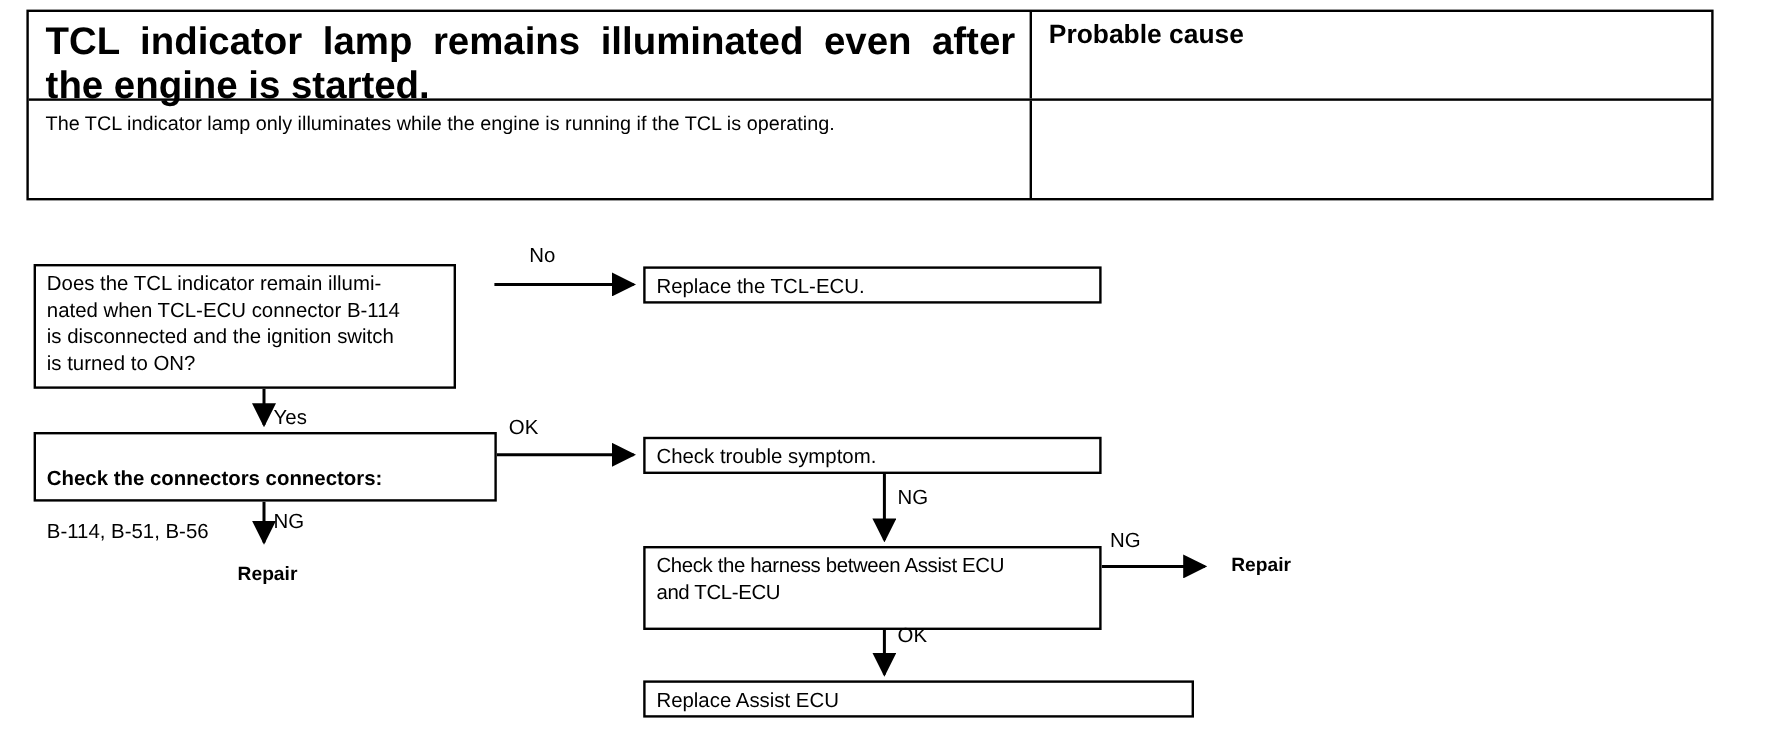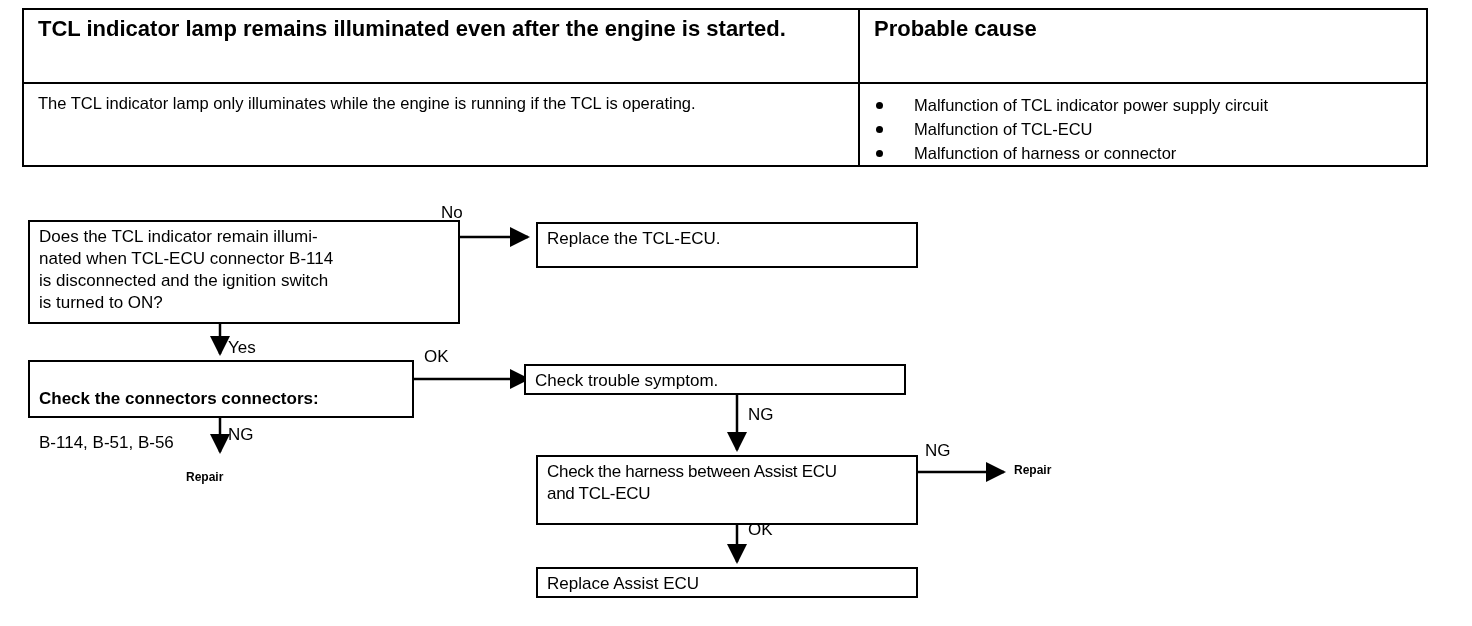--- a/index.html
+++ b/index.html
@@ -33,34 +33,35 @@
   .tbl-row {
     display: flex;
     box-sizing: border-box;
   }
   .tbl-row.header-row {
     height: 74px;
     border-bottom: 2px solid #000;
   }
   .tbl-row.body-row {
     height: 81px;
+    gap: 48px;
   }
   .tbl-cell-left {
     width: 836px;
     box-sizing: border-box;
     border-right: 2px solid #000;
     padding: 6px 12px 4px 14px;
   }
   .tbl-cell-right {
     flex: 1;
     box-sizing: border-box;
     padding: 6px 12px 4px 14px;
   }
   .sym-title {
-    font-size: 22px;
+    font-size: 32px;
     font-weight: bold;
     line-height: 1.16;
     text-align: justify;
     text-align-last: left;
     letter-spacing: 0px;
   }
   .sym-title-r {
     font-size: 22px;
     font-weight: bold;
     line-height: 1.16;
@@ -108,31 +109,32 @@
     box-sizing: border-box;
     background: #fff;
     font-size: 17px;
     line-height: 1.30;
     padding: 3px 8px 3px 9px;
     white-space: pre-line;
   }
   .fbox.tight { letter-spacing: -0.3px; }
   .fbox .bold-line { font-weight: bold; }
 
-  #box-question { left: 28px;  top: 220px; width: 432px; height: 104px; padding-top: 4px; }
-  #box-replace-ecu { left: 536px; top: 222px; width: 382px; height: 46px; padding-top: 4px; }
+  #box-question { left: 28px;  top: 220px; width: 352px; height: 104px; padding-top: 4px; }
+  #box-replace-ecu { left: 536px; top: 222px; width: 382px; height: 31px; padding-top: 4px; }
   #box-check-conn { left: 28px;  top: 360px; width: 386px; height: 58px; padding-top: 4px; }
-  #box-check-symptom { left: 524px; top: 364px; width: 382px; height: 31px; padding-top: 4px; }
+  #box-check-symptom { left: 536px; top: 364px; width: 382px; height: 31px; padding-top: 4px; }
   #box-check-harness { left: 536px; top: 455px; width: 382px; height: 70px; padding-top: 4px; }
-  #box-replace-assist { left: 536px; top: 567px; width: 382px; height: 31px; padding-top: 4px; }
+  #box-replace-assist { left: 536px; top: 567px; width: 459px; height: 31px; padding-top: 4px; }
 
   .term-label {
     position: absolute;
-    font-size: 12px;
+    font-size: 16px;
     font-weight: bold;
+    margin-left: 12px;
   }
   #term-repair-left  { left: 186px; top: 470px; }
   #term-repair-right { left: 1014px; top: 463px; }
 
   .edge-label {
     position: absolute;
     font-size: 17px;
     font-weight: normal;
     background: transparent;
     white-space: nowrap;
@@ -162,27 +164,20 @@
       <div class="sym-title">TCL indicator lamp remains illuminated even after the engine is started.</div>
     </div>
     <div class="tbl-cell-right">
       <div class="sym-title-r">Probable cause</div>
     </div>
   </div>
   <div class="tbl-row body-row">
     <div class="tbl-cell-left">
       <div class="sym-desc">The TCL indicator lamp only illuminates while the engine is running if the TCL is operating.</div>
     </div>
-    <div class="tbl-cell-right">
-      <ul class="cause-list">
-        <li><span class="bullet-dot"></span><span>Malfunction of TCL indicator power supply circuit</span></li>
-        <li><span class="bullet-dot"></span><span>Malfunction of TCL-ECU</span></li>
-        <li><span class="bullet-dot"></span><span>Malfunction of harness or connector</span></li>
-      </ul>
-    </div>
   </div>
 </div>
 
 <div id="flowchart">
 
   <svg id="edges" viewBox="0 0 1472 626">
     <defs>
       <marker id="arrow" viewBox="0 0 10 10" refX="9" refY="5" markerWidth="8" markerHeight="8" orient="auto-start-reverse">
         <path d="M 0 0 L 10 5 L 0 10 z" fill="#000"></path>
       </marker>

